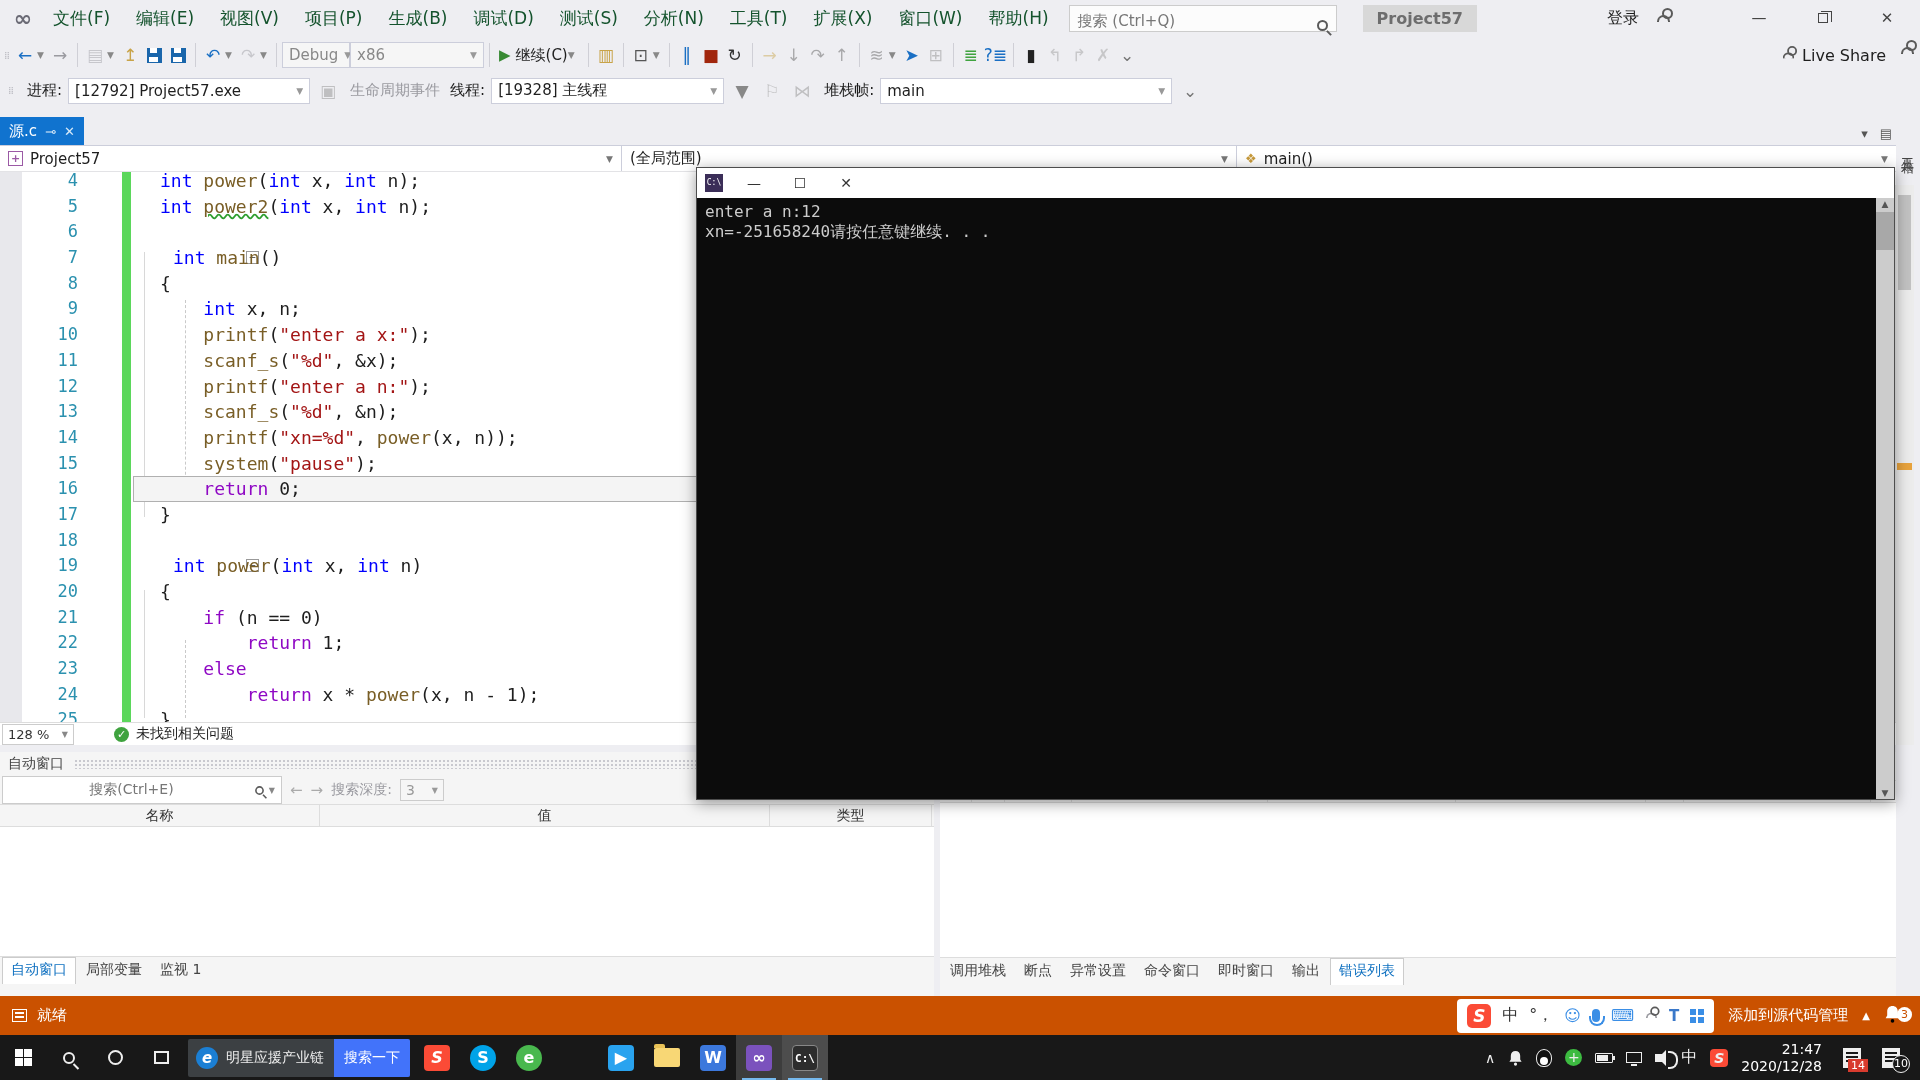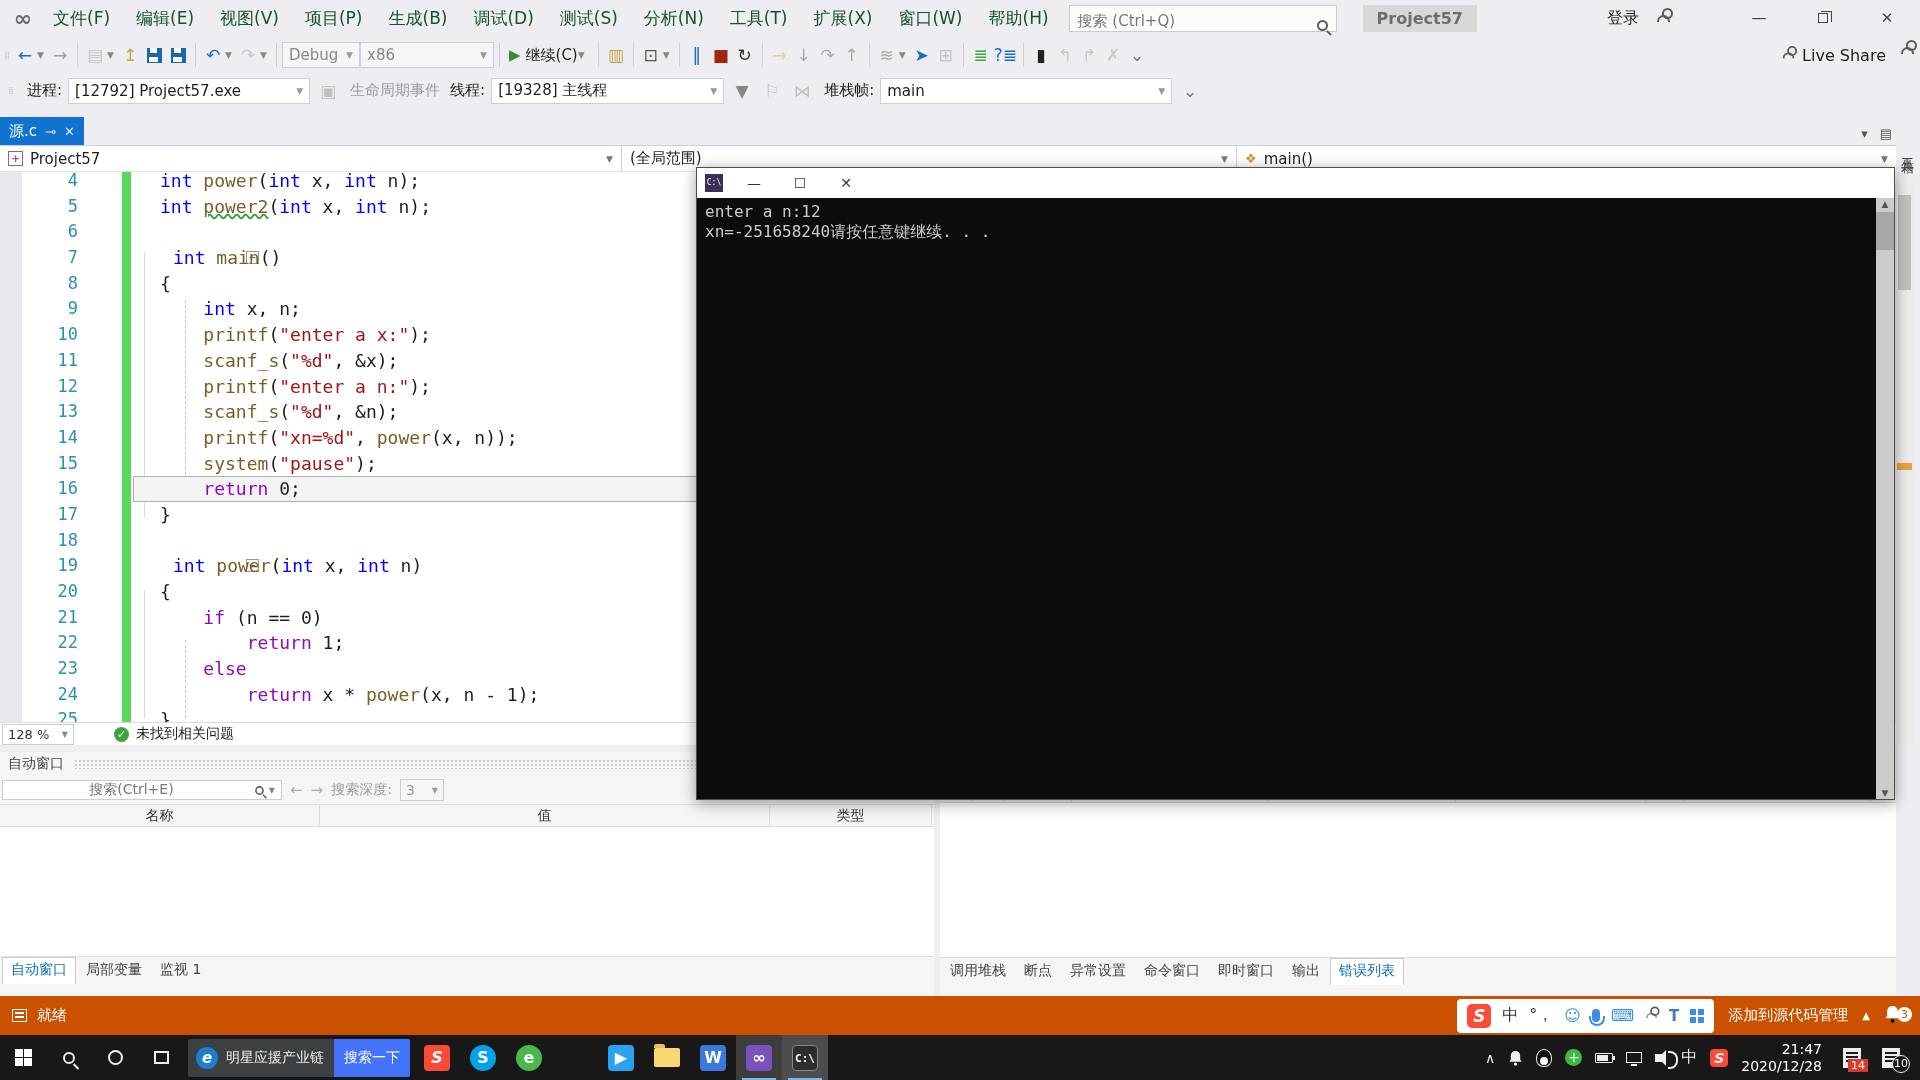--- a/index.html
+++ b/index.html
@@ -86,21 +86,21 @@
   #zoom-combo .ca { margin-left:auto; font-size:8px; color:#888; }
   #health { display:flex; align-items:center; gap:7px; margin-left:40px; font-size:14px; color:#1e1e1e; }
   .okcircle { width:15px; height:15px; border-radius:50%; background:#3fa33f; color:#fff; font-size:11px; line-height:15px; text-align:center; }
 
   
   #bottom { position:absolute; left:0; top:745px; width:1920px; height:251px; background:#eeeef2;text-align:center; }
   #autos { position:absolute; left:0; top:7px; width:934px; height:244px; background:#f5f5f5; }
   #autos-title { height:24px; display:flex; align-items:center; font-size:14px; color:#444; padding-left:8px; gap:10px; }
   .dots { flex:1; height:10px; background:radial-gradient(circle,#c9c9cf 1px,transparent 1.2px); background-size:4px 4px; margin-right:8px; }
   #autos-search-row { height:28px; display:flex; align-items:center; gap:8px; padding:0 2px; }
-  #autos-search { width:280px; height:20px; background:#fff; border:1px solid #ccc; display:flex; align-items:center; padding:0 6px; }
+  #autos-search { width:280px; height:28px; background:#fff; border:1px solid #ccc; display:flex; align-items:center; padding:0 6px; }
   #autos-search .ph { flex:1; color:#777; font-size:14px; }
   .navarr { color:#aaa; font-size:15px; }
   #depth-lbl { color:#9a9aa0; font-size:14px; }
   #depth-combo { width:44px; height:22px; border:1px solid #ccc; background:#f6f6f6; color:#999; font-size:14px; display:flex; align-items:center; padding:0 5px; }
   #depth-combo .ca { margin-left:auto; font-size:8px; }
   .gridhead { display:flex; height:23px; background:#f5f5f5; border-top:1px solid #ddd; border-bottom:1px solid #ddd; }
   .gridhead .col { border-right:1px solid #ddd; font-size:14px; color:#333; padding:2px 8px; }
   .gridbody { background:#fff; border-bottom:1px solid #ddd; }
   .paneltabs { display:flex; align-items:flex-end; height:27px; padding-left:2px; gap:2px; }
   .ptab { font-size:14px; color:#444; padding:3px 8px 5px; }
@@ -238,21 +238,21 @@
         </span>
         <span class="tbi">
           <span class="floppy"></span>
         </span>
         <div class="tsep"></div>
         <span class="tbi" style="color: rgb(26, 111, 196);">↶</span>
         <span class="dd">▼</span>
         <span class="tbi dim" style="color: rgb(154, 154, 160);">↷</span>
         <span class="dd">▼</span>
         <div class="tsep"></div>
-        <div class="combo" style="width: 78px;">
+        <div class="combo" style="width: 68px;">
           <span class="cv">Debug</span>
           <span class="ca">▼</span>
         </div>
         <div class="combo" style="width: 134px;">
           <span class="cv">x86</span>
           <span class="ca">▼</span>
         </div>
         <div class="tsep"></div>
         <div id="continue-grp">
           <span class="play">▶</span>

